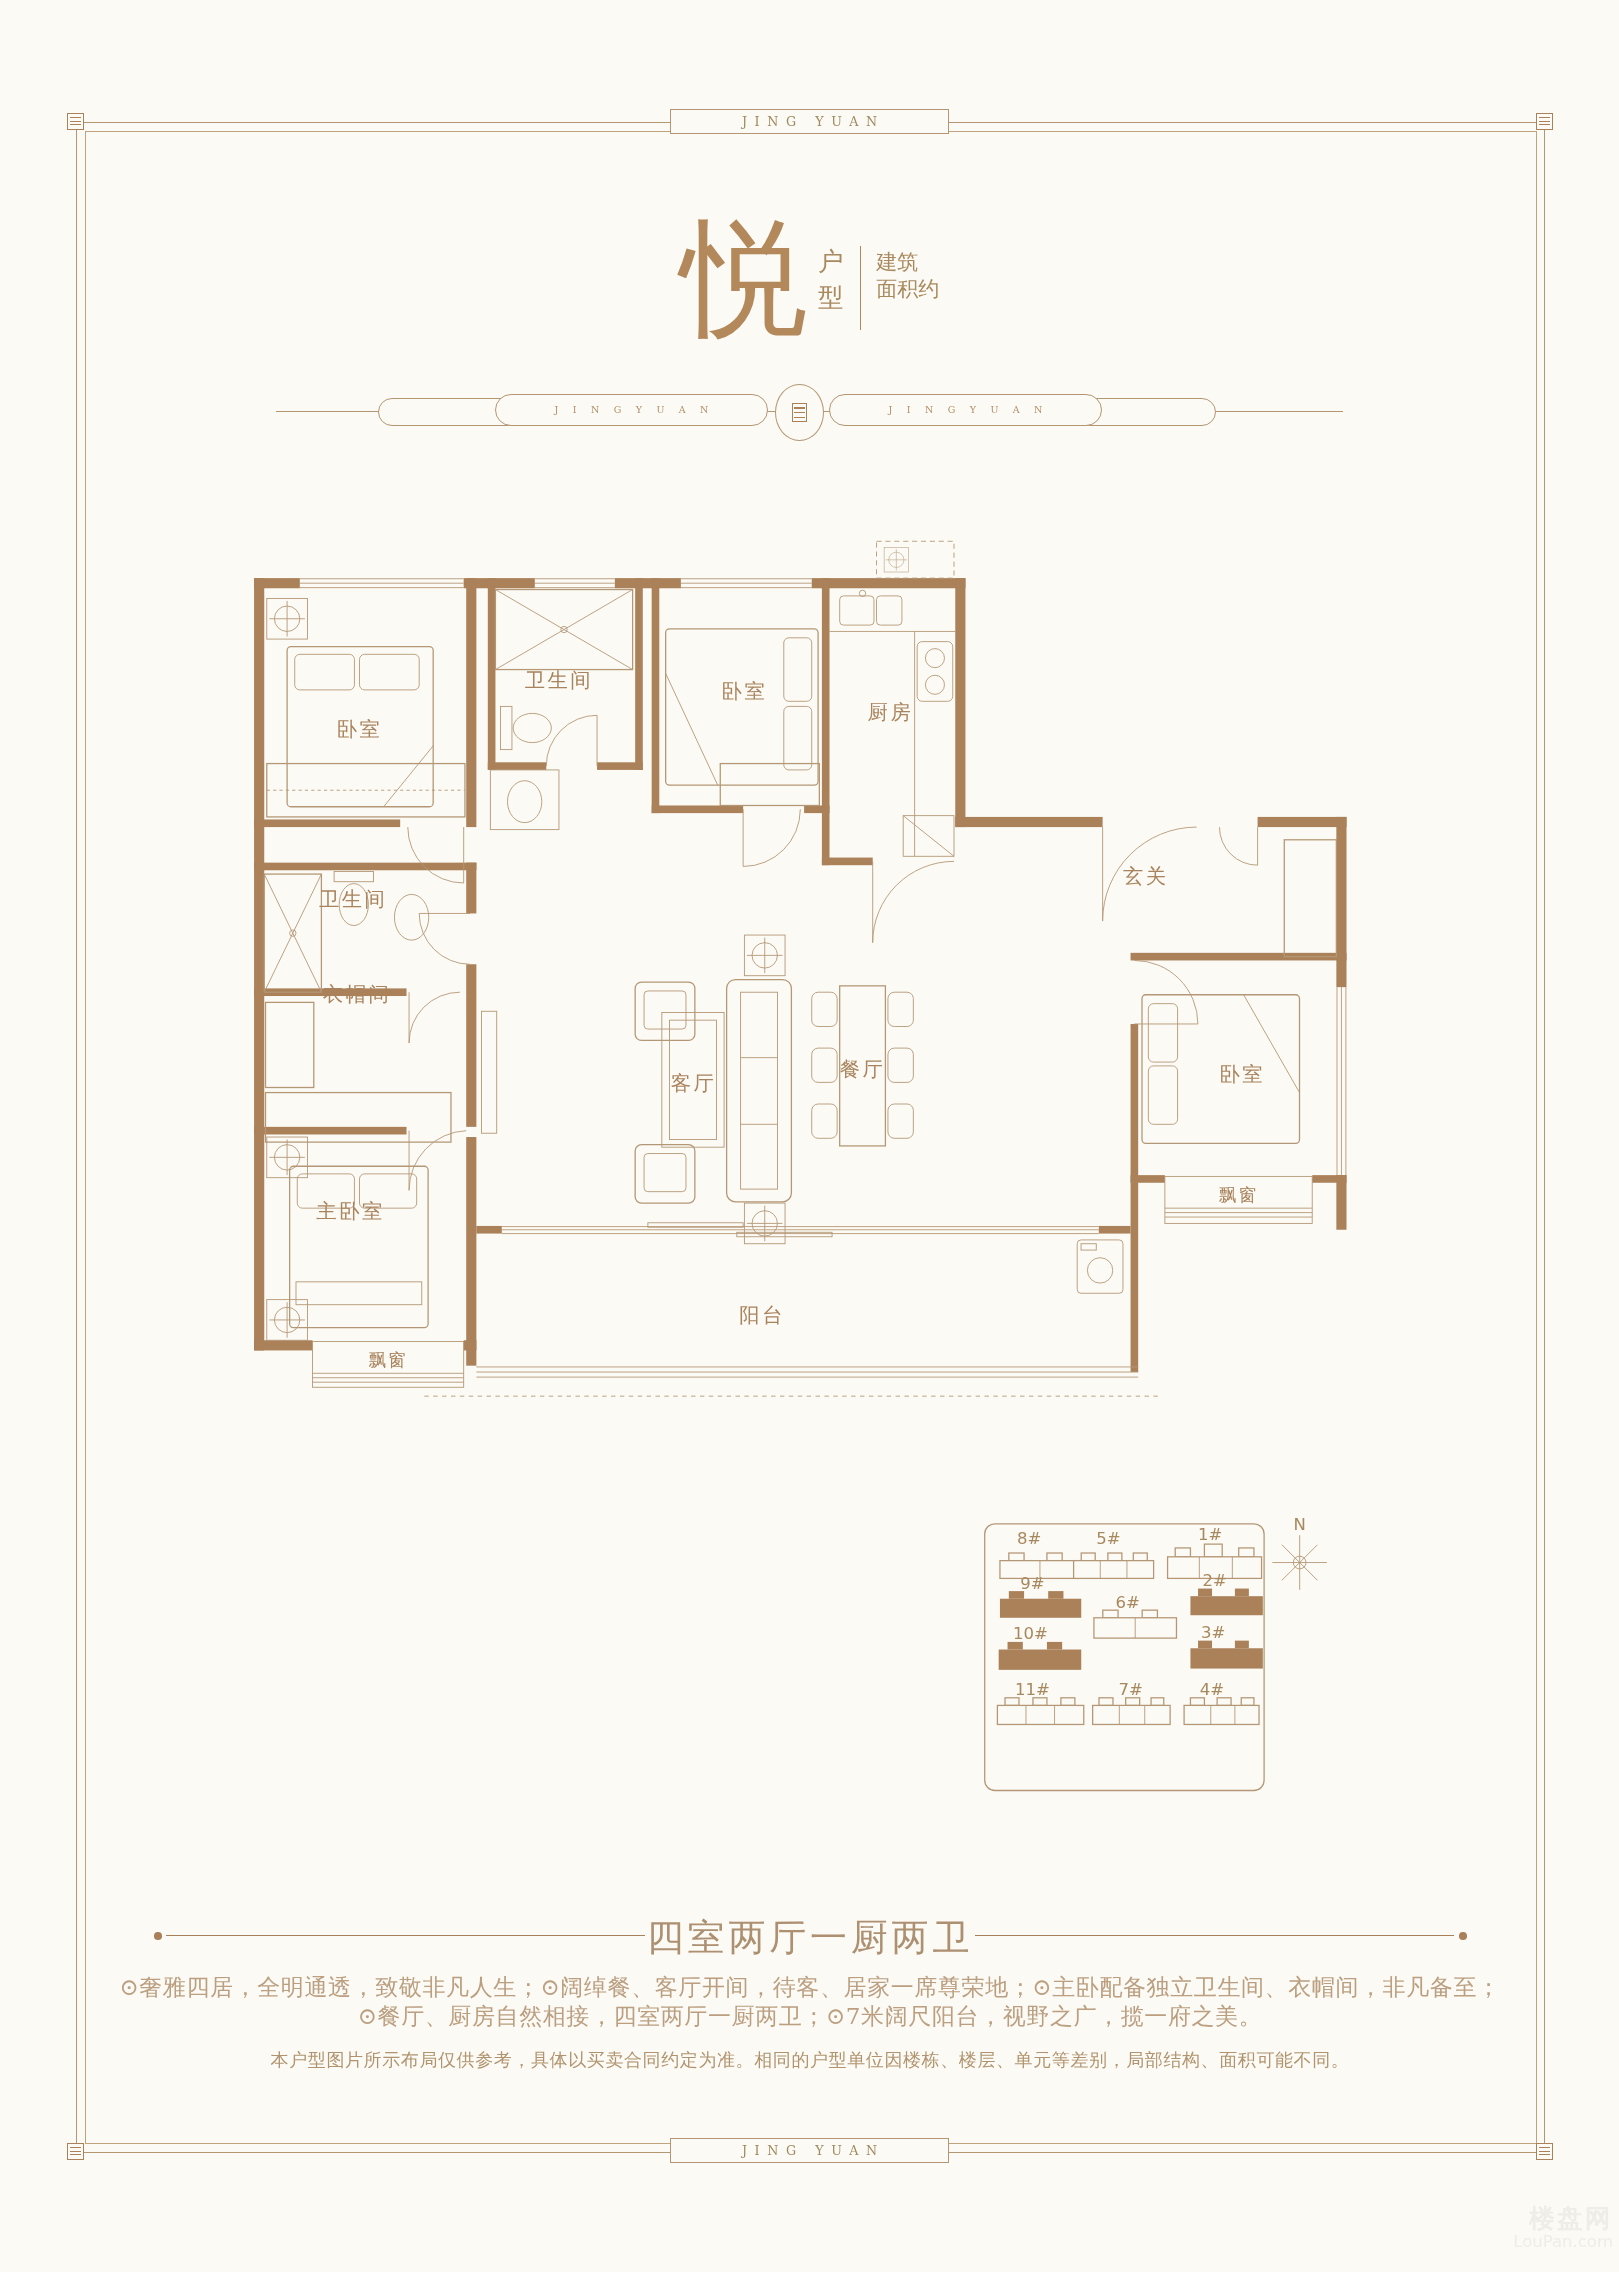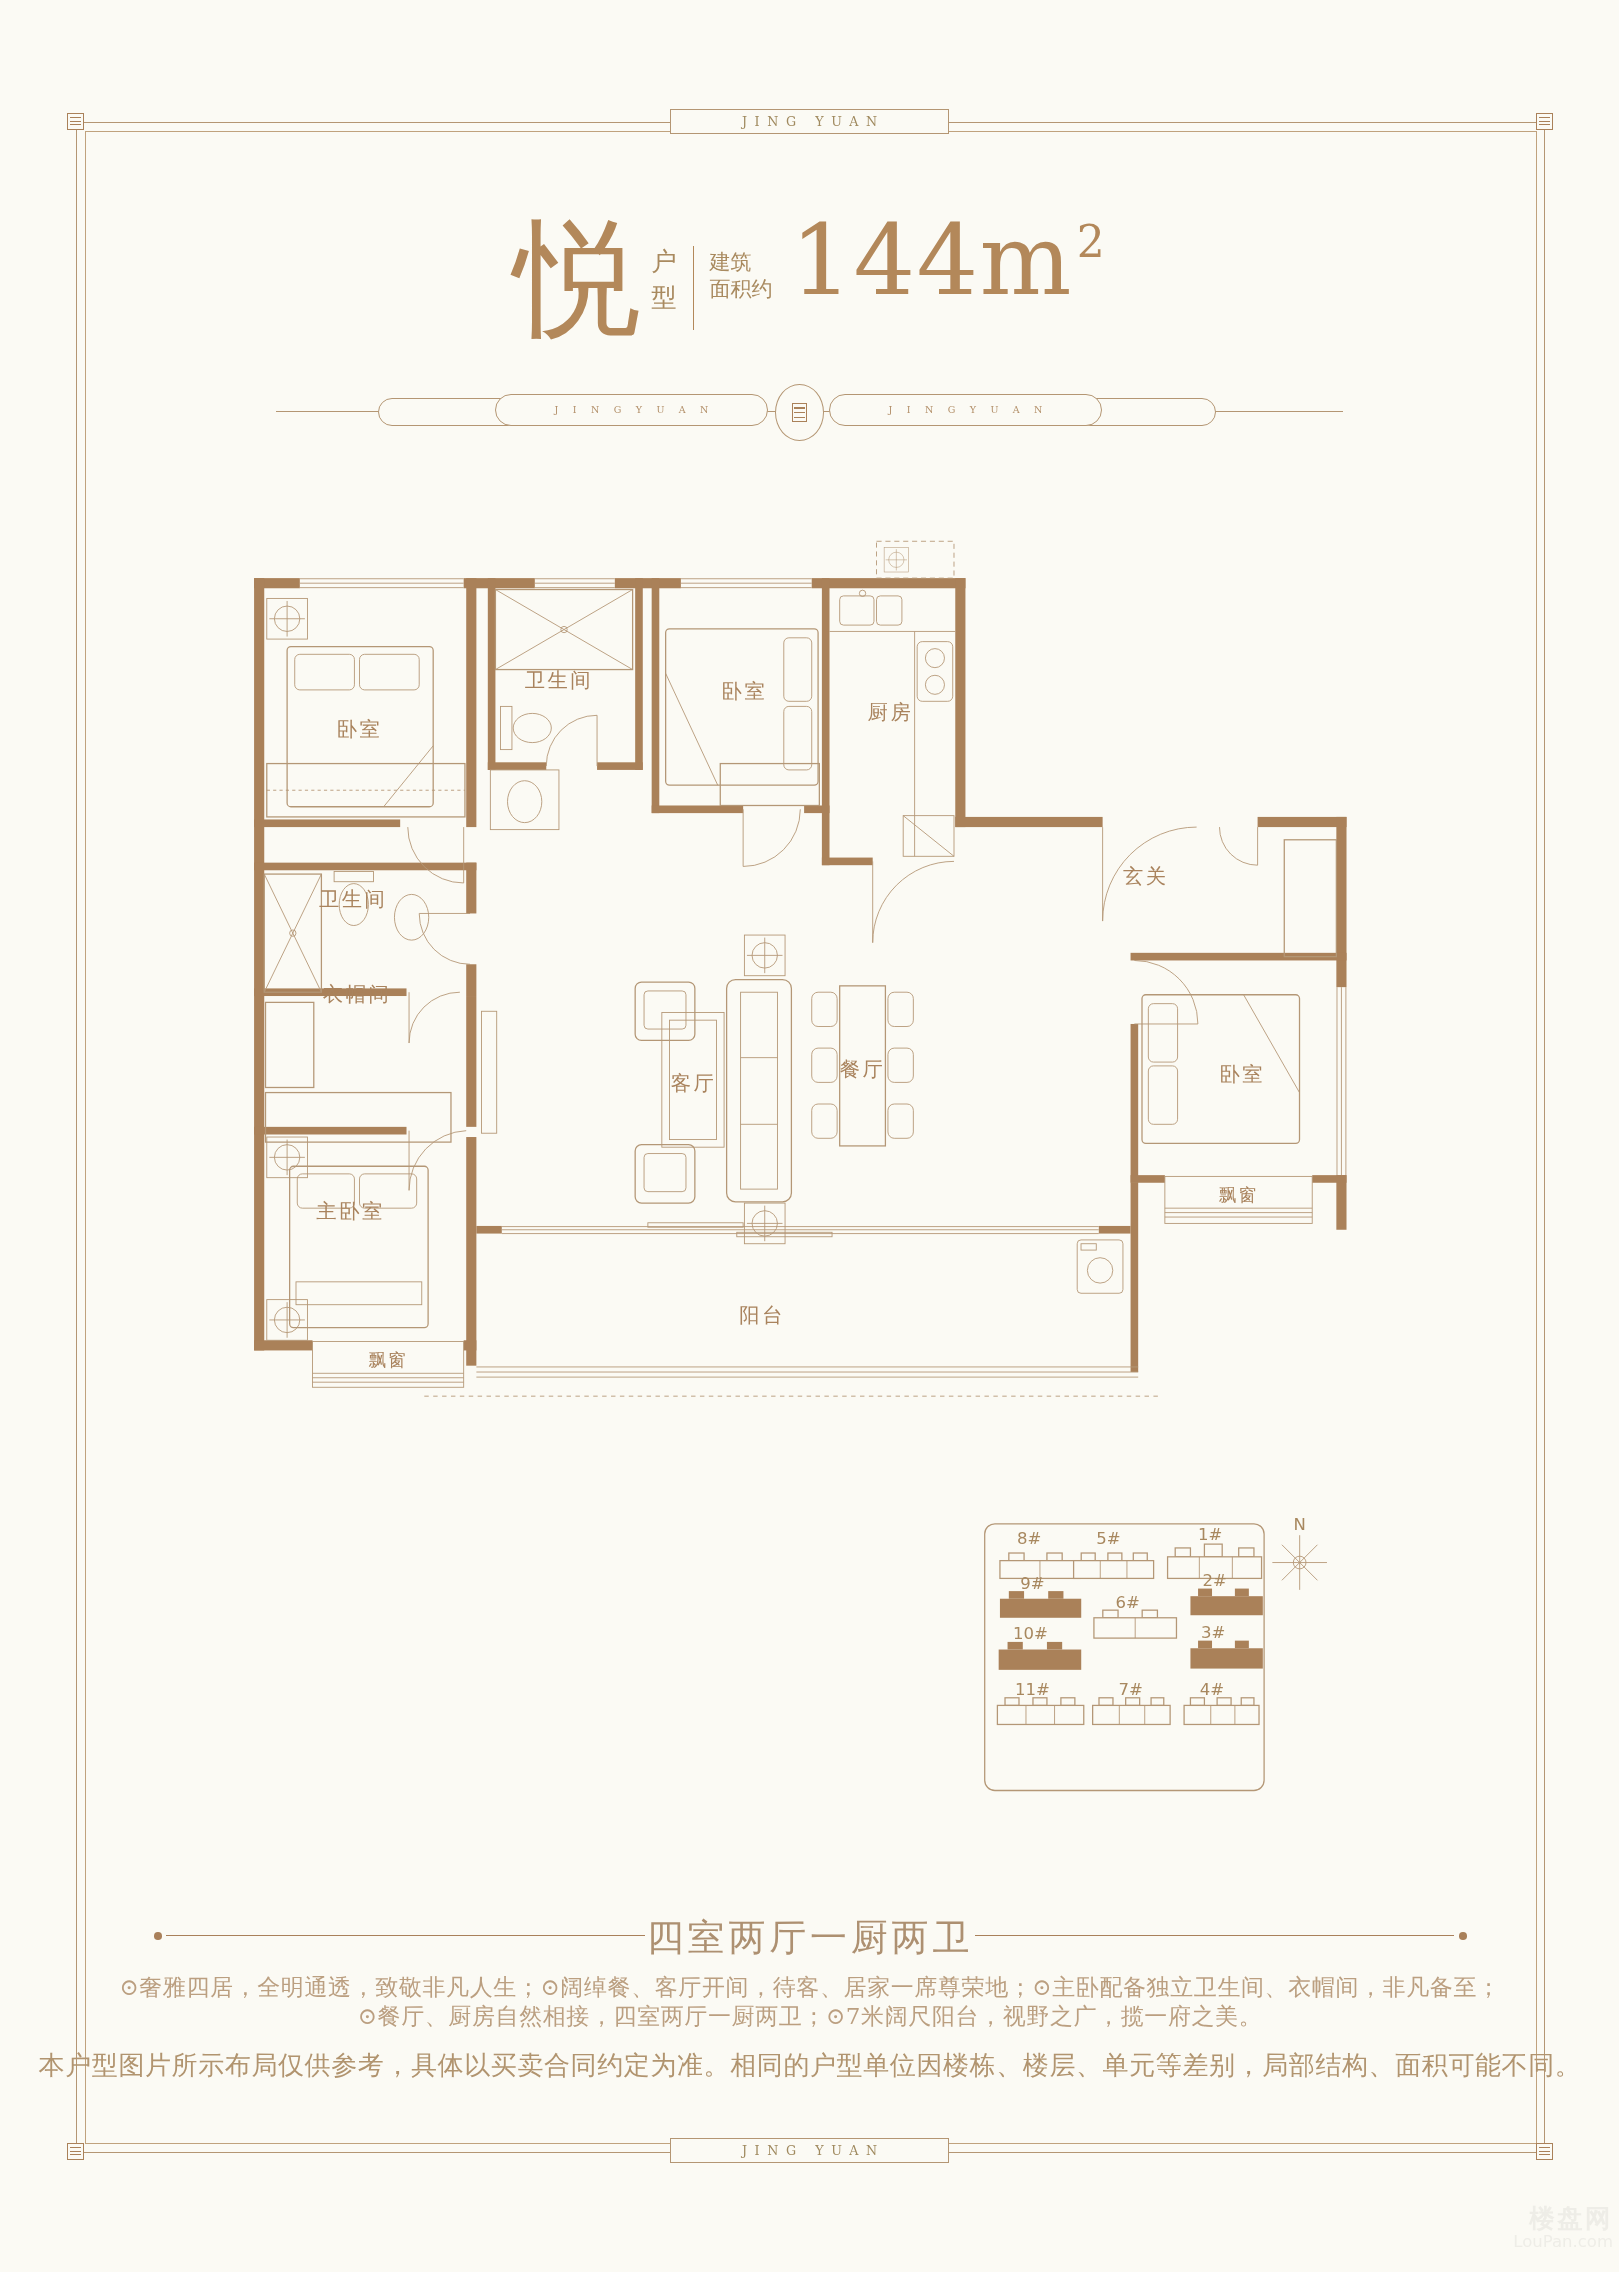--- a/index.html
+++ b/index.html
@@ -37,21 +37,21 @@
   .d-ellipse{left:505px;top:3.2px;width:47px;height:55px;border:1.3px solid #b49673;border-radius:50%;
         background:#fbfaf4;z-index:5;display:flex;align-items:center;justify-content:center;}
   .d-seal{width:15.2px;height:19px;border:1.3px solid #aa8159;display:flex;flex-direction:column;
         justify-content:space-around;padding:1.3px;box-sizing:border-box;}
   .d-seal i{display:block;height:1.3px;background:#aa8159;}
   
   .sum-line{height:1.3px;background:#a9805a;top:1935px;}
   .sum-dot{width:7.6px;height:7.6px;border-radius:50%;background:#a9805a;top:1932px;}
   .sum-title{top:1913px;left:0;width:100%;text-align:center;font-size:37px;letter-spacing:3.8px;color:#ad9071;}
   .feat{left:0;width:100%;text-align:center;font-size:23px;color:#bb9f80;letter-spacing:0.6px;}
-  .disc{left:0;width:100%;text-align:center;font-size:26px;color:#b1946f;letter-spacing:0.6px;}
+  .disc{left:0;width:100%;text-align:center;font-size:18px;color:#b1946f;letter-spacing:0.6px;}
   
   .wm{left:1435px;top:2205px;width:178px;text-align:right;color:#eeede7;line-height:1.1;}
   .wm .cn{font-size:25.4px;letter-spacing:2.5px;font-weight:bold;}
   .wm .en{font-size:16.5px;font-family:"DejaVu Sans",sans-serif;}
   
   svg .wall{fill:#aa8159;stroke:none;}
   svg .ln{fill:none;stroke:#b49776;stroke-width:2;}
   svg .ln1{fill:none;stroke:#b49776;stroke-width:1.4;}
   svg .lbl{fill:#a9835d;font-family:"DejaVu Serif",serif;font-size:32px;letter-spacing:4px;text-anchor:middle;}
   svg .lbls{fill:#a9835d;font-family:"DejaVu Serif",serif;font-size:28px;letter-spacing:3px;text-anchor:middle;}
@@ -91,21 +91,20 @@
   <div class="t-main">悦</div>
   <div class="t-type">
     <div>户</div>
     <div>型</div>
   </div>
   <div class="t-bar"></div>
   <div class="t-area">
     <div>建筑</div>
     <div>面积约</div>
   </div>
-  <div class="t-val"><span>144m</span><span class="t-sup">2</span></div>
 </div>
 
 <div class="abs divider">
   <div class="abs d-line"></div>
   <div class="abs d-cap small" style="left:108px;"></div>
   <div class="abs d-cap small" style="left:775px;"></div>
   <div class="abs d-cap big" style="left:225px;">J I N G Y U A N</div>
   <div class="abs d-cap big" style="left:559px;">J I N G Y U A N</div>
   <div class="abs d-ellipse">
       <div class="d-seal">

